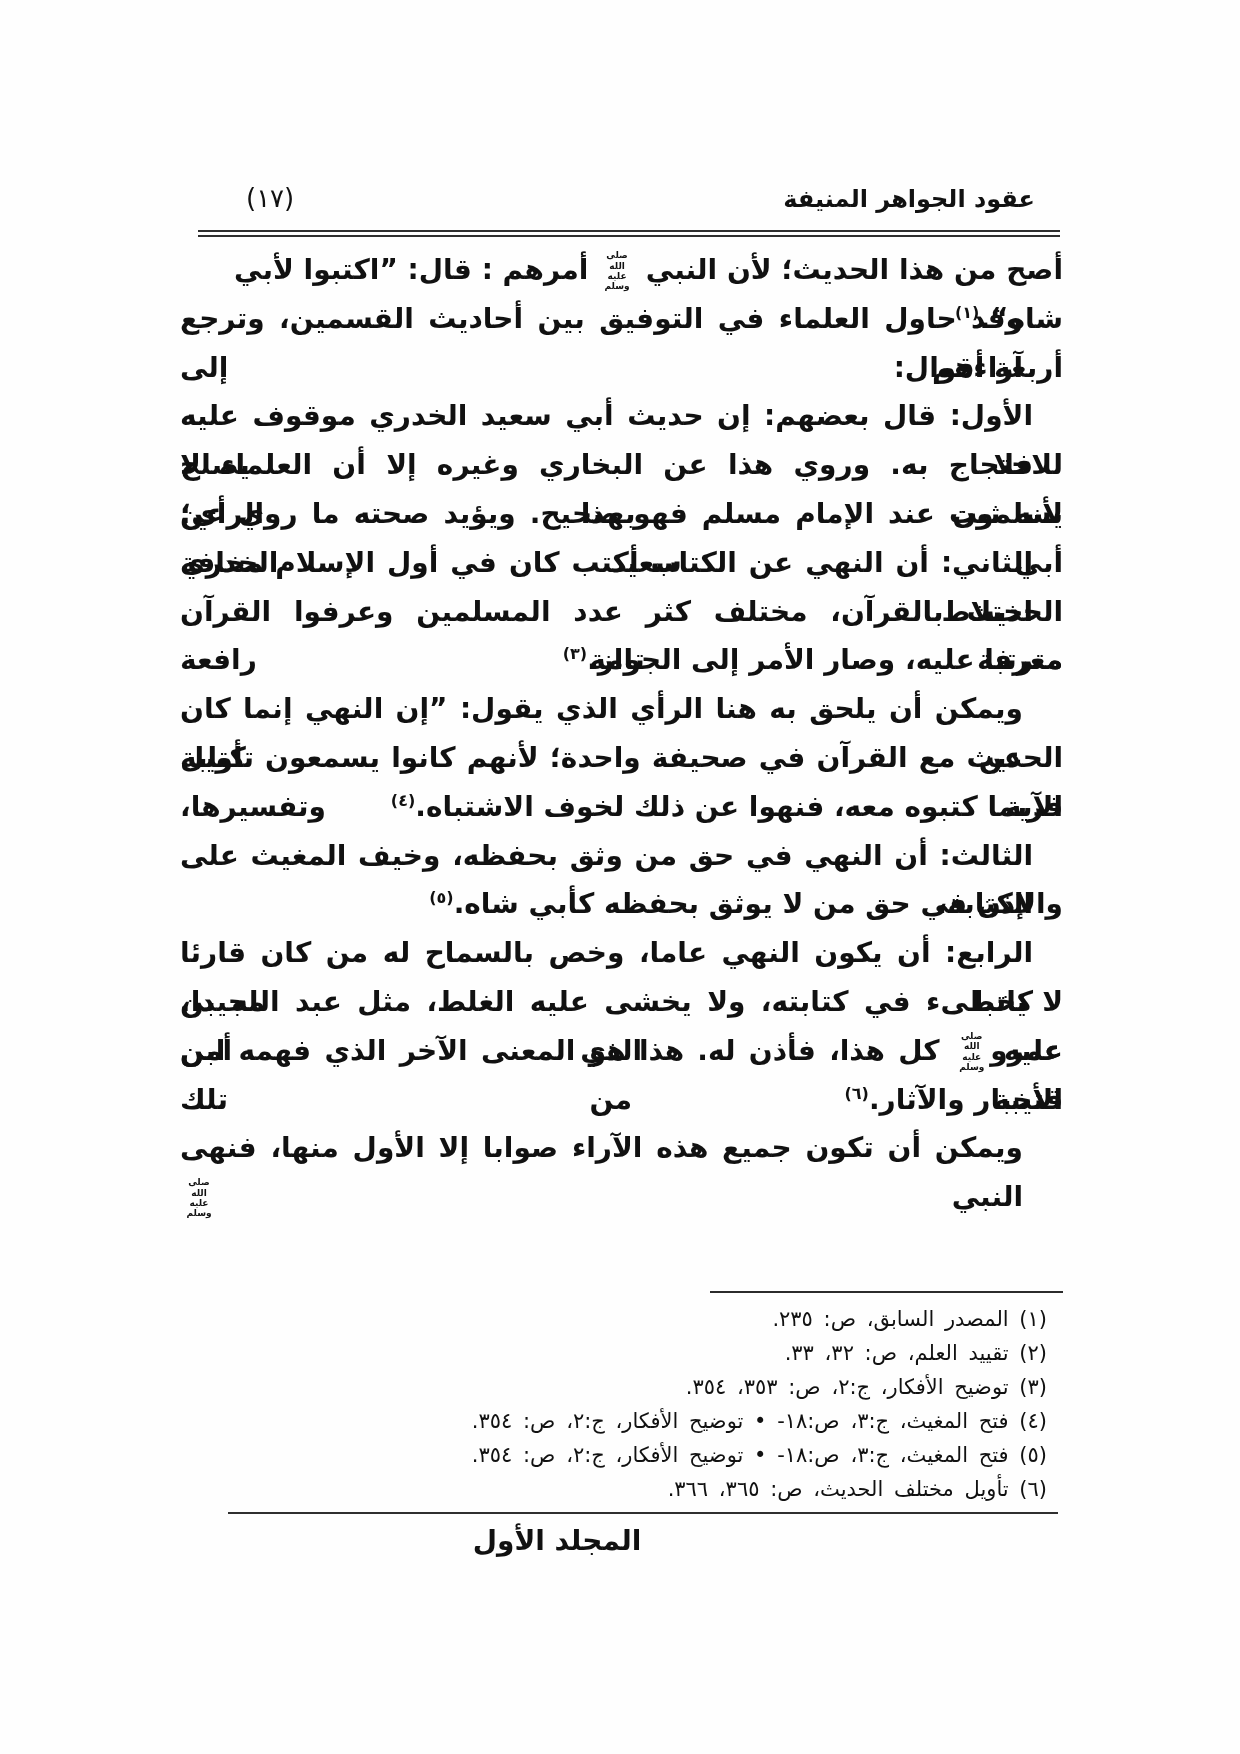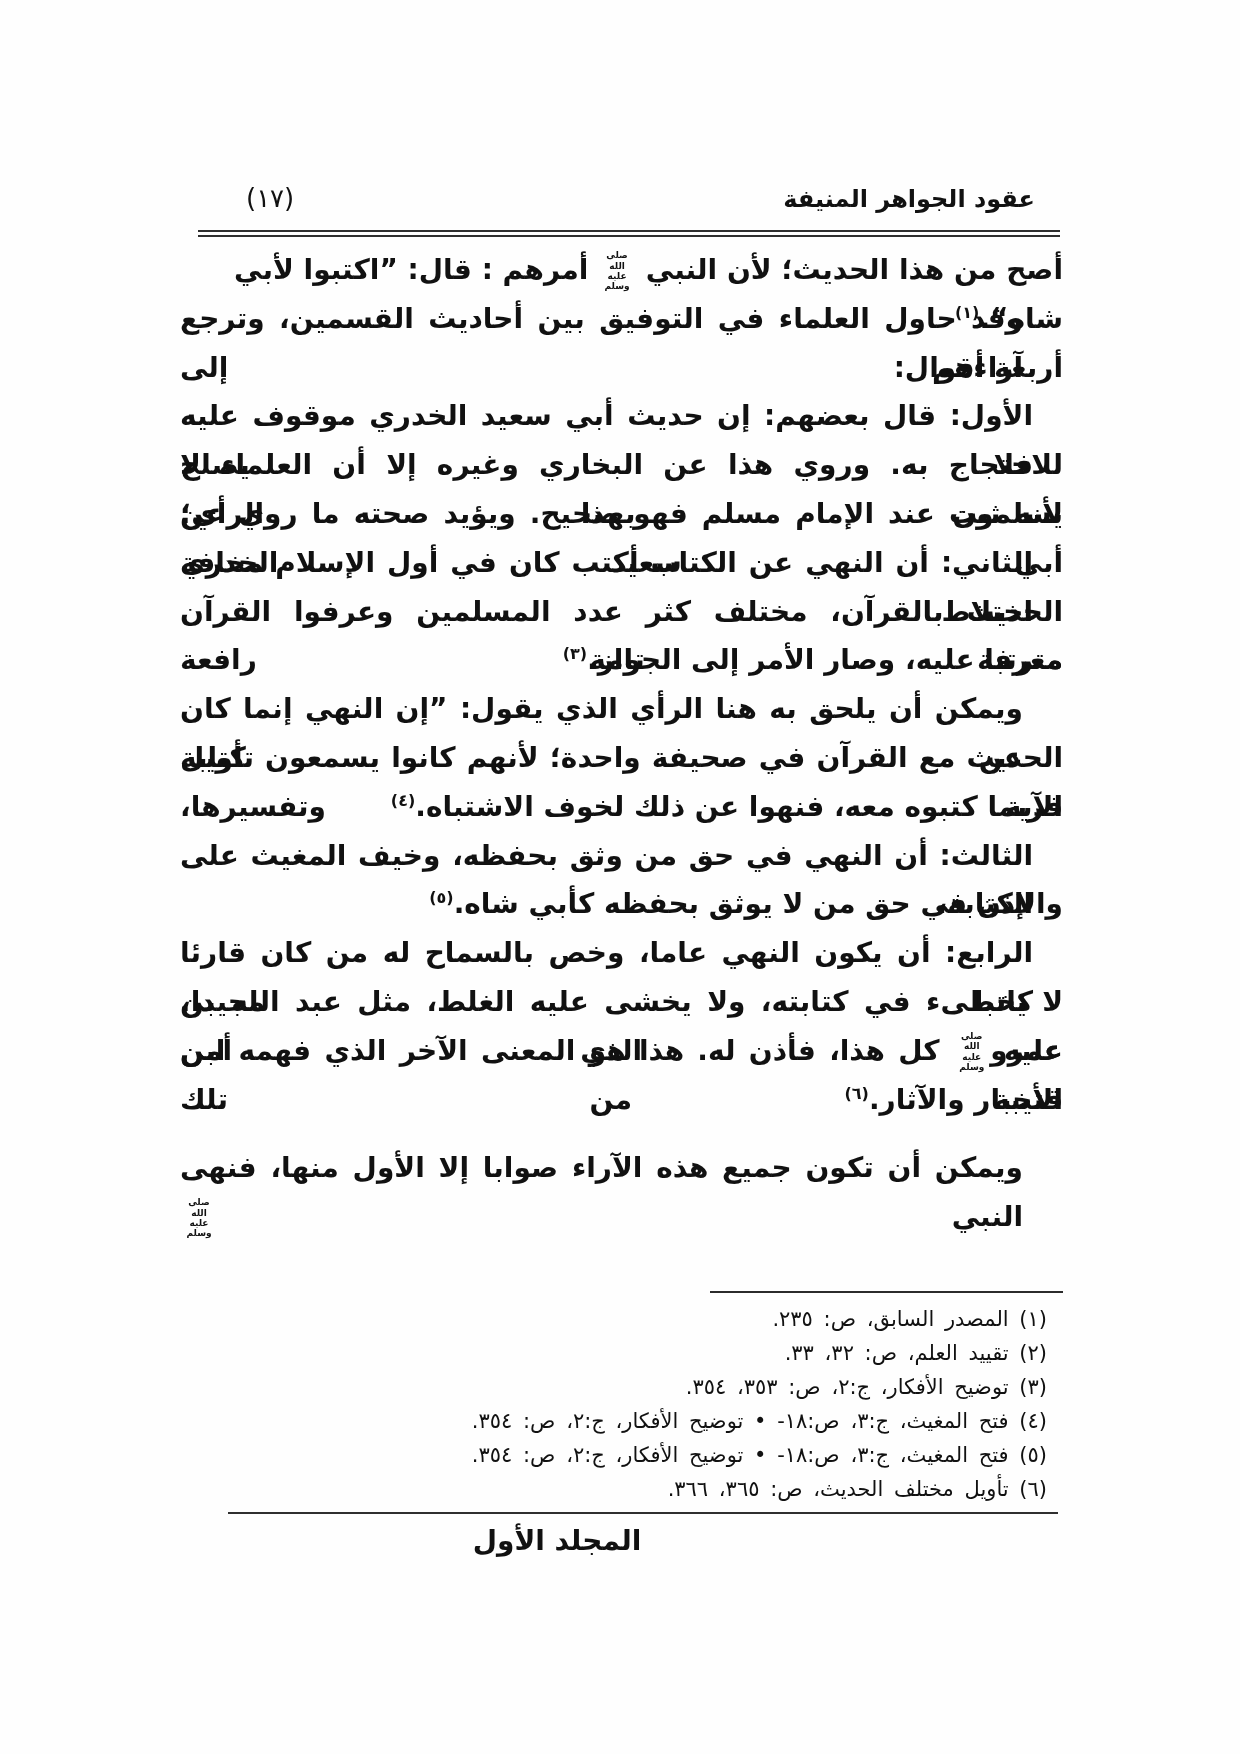--- a/index.html
+++ b/index.html
@@ -89,21 +89,21 @@
       <div class="line last">مترتبا عليه، وصار الأمر إلى الجواز.<span class="fnref">(٣)</span></div>
       <div class="line" style="padding-right: 40px;">ويمكن أن يلحق به هنا الرأي الذي يقول: ”إن النهي إنما كان عن كتابة</div>
       <div class="line">الحديث مع القرآن في صحيفة واحدة؛ لأنهم كانوا يسمعون تأويل الآية وتفسيرها،</div>
       <div class="line last">فربما كتبوه معه، فنهوا عن ذلك لخوف الاشتباه.<span class="fnref">(٤)</span></div>
       <div class="line" style="padding-right: 30px;">الثالث: أن النهي في حق من وثق بحفظه، وخيف المغيث على الكتابة،</div>
       <div class="line last">والإذن في حق من لا يوثق بحفظه كأبي شاه.<span class="fnref">(٥)</span></div>
       <div class="line" style="padding-right: 30px;">الرابع: أن يكون النهي عاما، وخص بالسماح له من كان قارئا كاتبا مجيدا،</div>
       <div class="line">لا يخطىء في كتابته، ولا يخشى عليه الغلط، مثل عبد الله بن عمرو الذي أمن</div>
       <div class="line">عليه <span class="saw">صلى الله عليه وسلم</span> كل هذا، فأذن له. هذا هو المعنى الآخر الذي فهمه ابن قتيبة من تلك</div>
       <div class="line last">الأخبار والآثار.<span class="fnref">(٦)</span></div>
-      <div class="line" style="padding-right: 40px; margin-top: 20px;">ويمكن أن تكون جميع هذه الآراء صوابا إلا الأول منها، فنهى النبي <span class="saw">صلى الله عليه وسلم</span></div>
+      <div class="line" style="padding-right: 40px;">ويمكن أن تكون جميع هذه الآراء صوابا إلا الأول منها، فنهى النبي <span class="saw">صلى الله عليه وسلم</span></div>
     </div>
 
   <div class="footnote-rule"></div>
   <div class="footnotes">
       <div class="fn-line">(١) المصدر السابق، ص: ٢٣٥.</div>
       <div class="fn-line">(٢) تقييد العلم، ص: ٣٢، ٣٣.</div>
       <div class="fn-line">(٣) توضيح الأفكار، ج:٢، ص: ٣٥٣، ٣٥٤.</div>
       <div class="fn-line">(٤) فتح المغيث، ج:٣، ص:١٨- • توضيح الأفكار، ج:٢، ص: ٣٥٤.</div>
       <div class="fn-line">(٥) فتح المغيث، ج:٣، ص:١٨- • توضيح الأفكار، ج:٢، ص: ٣٥٤.</div>
       <div class="fn-line">(٦) تأويل مختلف الحديث، ص: ٣٦٥، ٣٦٦.</div>

